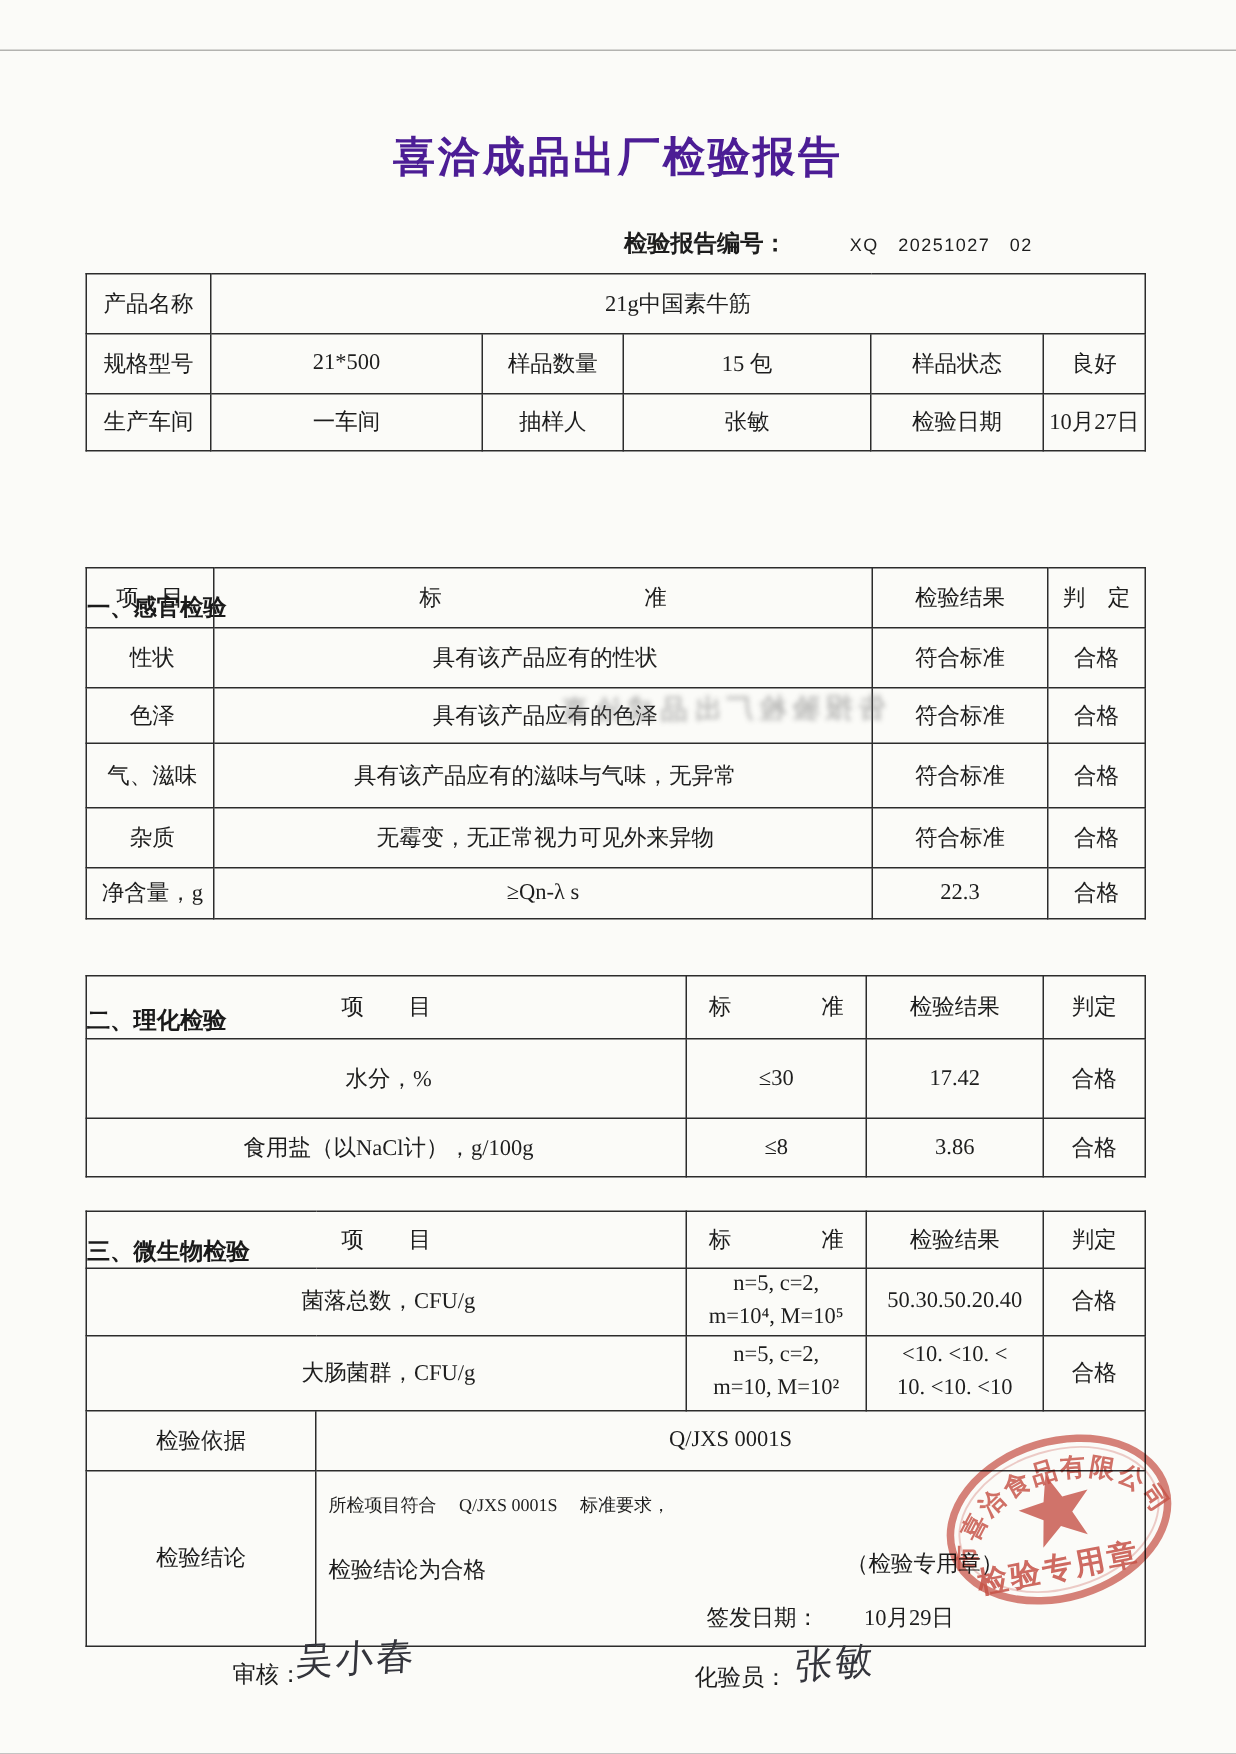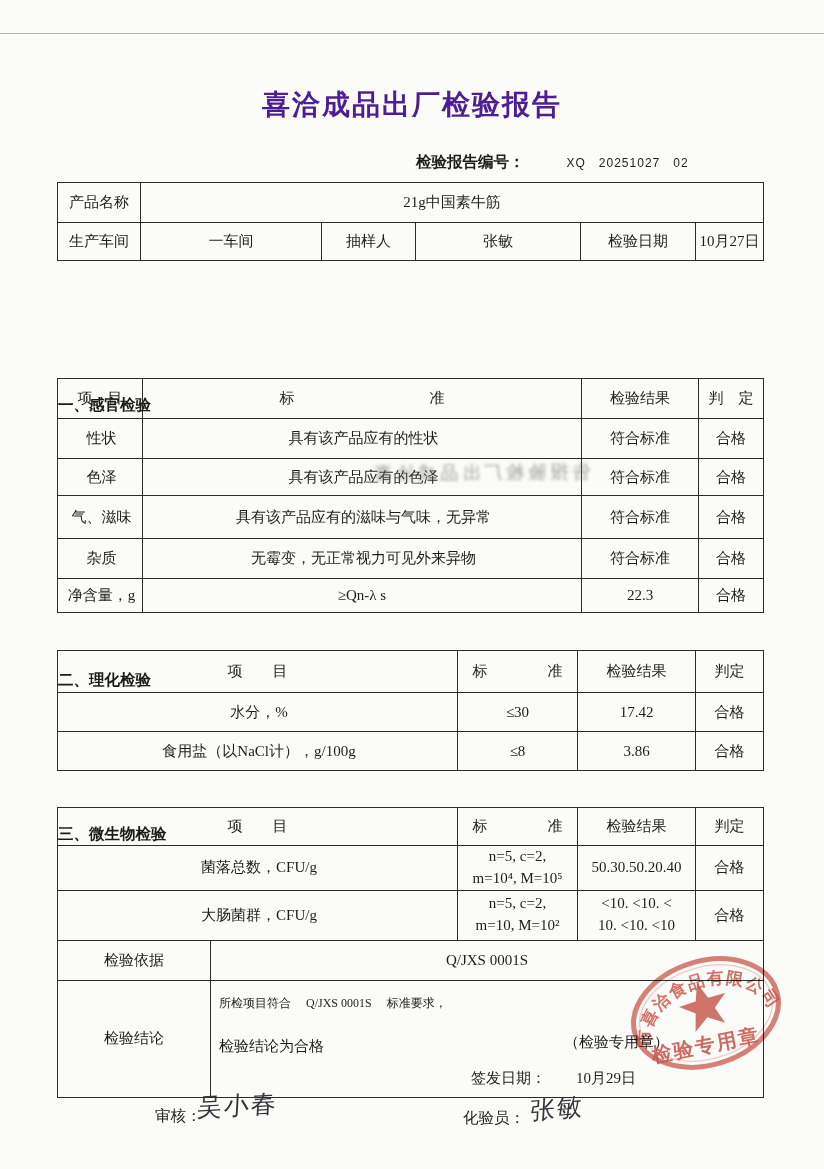--- a/index.html
+++ b/index.html
@@ -70,20 +70,28 @@
         <col style="width:94px">
         <col style="width:165px">
         <col style="width:115px">
         <col style="width:68px">
       </colgroup>
     <tbody>
         <tr style="height:40px">
       <td>产品名称</td>
       <td colspan="5">21g中国素牛筋</td>
     </tr>
+    <tr style="height:40px">
+      <td>规格型号</td>
+      <td>21*500</td>
+      <td>样品数量</td>
+      <td>15 包</td>
+      <td>样品状态</td>
+      <td class="small-pad">良好</td>
+    </tr>
     <tr style="height:38px">
       <td>生产车间</td>
       <td>一车间</td>
       <td>抽样人</td>
       <td>张敏</td>
       <td>检验日期</td>
       <td class="small-pad">10月27日</td>
     </tr>
   </tbody>
     </table>
@@ -148,21 +156,21 @@
         <col style="width:118px">
         <col style="width:68px">
       </colgroup>
     <tbody>
         <tr style="height:42px">
       <td>项　　目</td>
       <td>标　　　　准</td>
       <td>检验结果</td>
       <td>判定</td>
     </tr>
-    <tr style="height:39px">
+    <tr style="height:53px">
       <td class="left">水分，%</td>
       <td>≤30</td>
       <td>17.42</td>
       <td>合格</td>
     </tr>
     <tr style="height:39px">
       <td class="left">食用盐（以NaCl计），g/100g</td>
       <td>≤8</td>
       <td>3.86</td>
       <td>合格</td>

